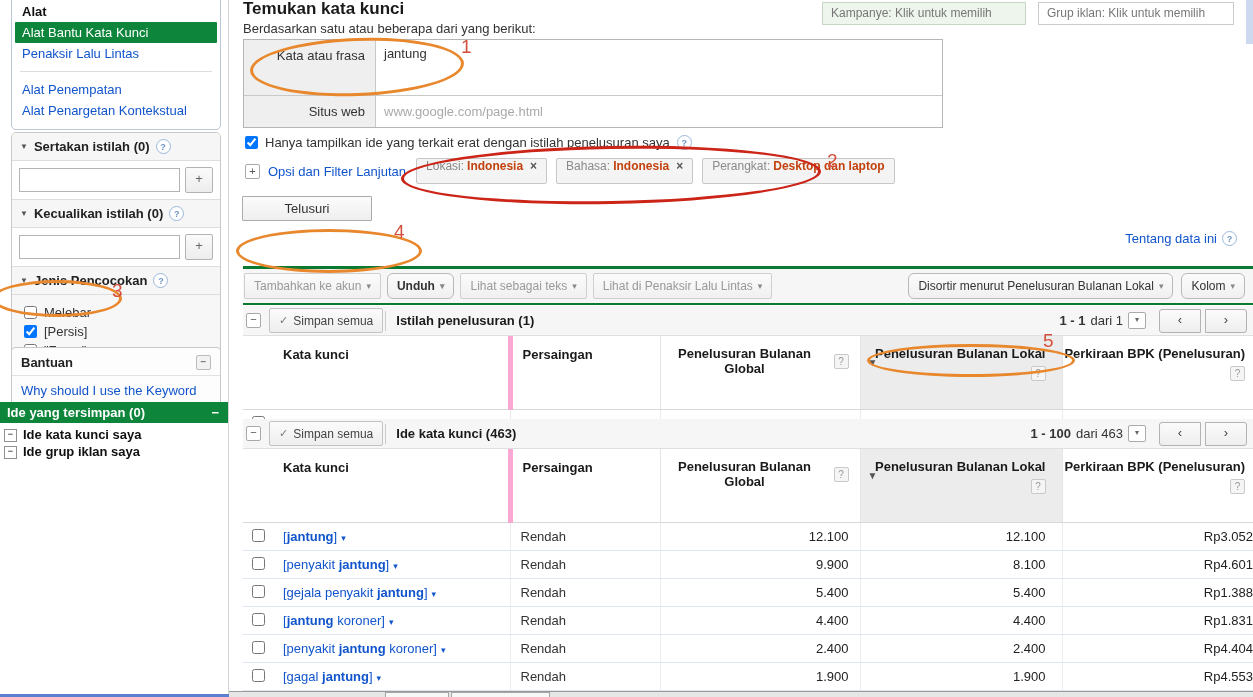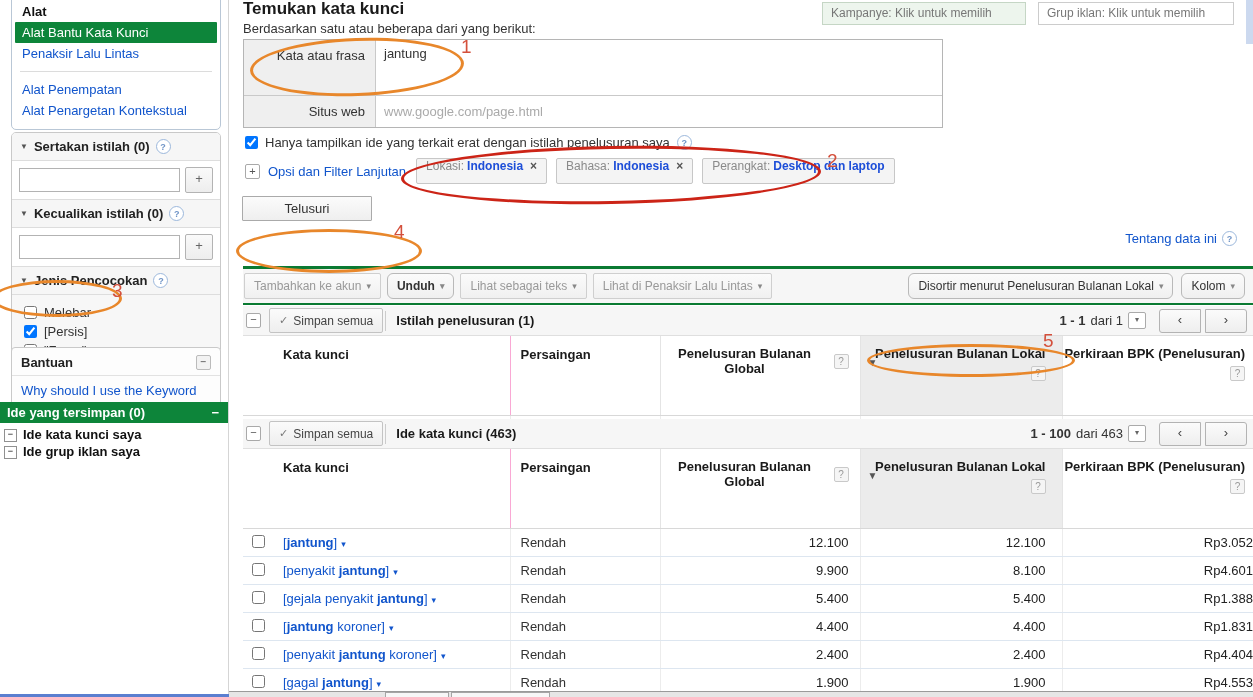--- a/index.html
+++ b/index.html
@@ -69,21 +69,21 @@
   .site-inp{flex:1;border:none;outline:none;font:13px "Liberation Sans",sans-serif;color:#333;padding:0 8px;}
   .site-inp::placeholder{color:#aaa;}
 
   .related-row{left:245px;top:135px;display:flex;align-items:center;gap:7px;}
   .related-row input{margin:0;width:13px;height:13px;}
   .adv-row{left:245px;top:158px;display:flex;align-items:center;gap:8px;height:26px;}
   .exp-ic{width:13px;height:13px;border:1px solid #a9a9a9;background:#fff;color:#555;font-size:11px;line-height:12px;text-align:center;border-radius:2px;}
   .chips{display:flex;gap:9px;margin-left:2px;}
   .chip{height:24px;background:#f4f4f4;border:1px solid #c7c7c7;border-radius:2px;display:flex;align-items:flex-start;
         padding:0 9px;font-size:12px;color:#8a8a8a;gap:3px;white-space:nowrap;}
-  .chip b{color:#1d4ed8;}
+  .chip b{color:#c2410c;}
   .chip .x{color:#555;font-weight:bold;margin-left:4px;font-size:12px;cursor:pointer;}
   .telusuri{left:242px;top:196px;width:130px;height:25px;border:1px solid #aaa;border-radius:1px;
             background:linear-gradient(#fbfbfb,#efefef);font:13px "Liberation Sans",sans-serif;color:#333;}
 
   
   .tabs{left:255px;top:237px;display:flex;height:29px;}
   .tab{display:flex;align-items:center;justify-content:center;font-weight:bold;cursor:pointer;}
   .tab.active{width:142px;background:#0d853a;color:#fff;border-radius:3px 3px 0 0;}
   .tab.inactive{width:198px;background:#f1f1f1;color:#333;border-radius:0 3px 0 0;}
   .about{right:16px;top:231px;display:flex;align-items:center;gap:5px;}
@@ -112,21 +112,21 @@
   .pg-btn{width:40px;height:22px;border:1px solid #b3b3b3;background:linear-gradient(#fbfbfb,#eee);color:#444;
           font-size:13px;line-height:20px;text-align:center;}
   .pg-btn.l{border-radius:3px 0 0 3px;}
   .pg-btn.r{border-radius:0 3px 3px 0;margin-left:-1px;}
 
   table.grid{border-collapse:collapse;table-layout:fixed;width:1010px;font-size:13px;}
   .grid col.c1{width:35px;}.grid col.c2{width:232px;}.grid col.c3{width:150px;}
   .grid col.c4{width:200px;}.grid col.c5{width:202px;}.grid col.c6{width:191px;}
   .grid th{height:54px;vertical-align:top;font-weight:bold;color:#1a1a1a;padding:0;border-bottom:1px solid #d8d8d8;}
   .grid th.hkw{text-align:left;padding:11px 0 0 5px;}
-  .grid th.hcomp{text-align:left;padding:11px 0 14px 10px;border-left:1px solid #f9a8d4;margin-left:38px;}
+  .grid th.hcomp{text-align:left;padding:11px 0 8px 10px;border-left:5px solid #f9a8d4;margin-left:38px;}
   .grid th.hnum{border-left:1px solid #e4e4e4;}
   .hflex{display:flex;justify-content:flex-end;align-items:center;gap:5px;padding:10px 11px 0 0;}
   .h2nd{display:flex;justify-content:flex-end;padding:5px 16px 0 0;}
   .h2nd.cpc{padding-right:8px;}
   .hflex.loc{padding-right:16px;}
   .hflex.cpc{padding-right:8px;}
   th.sorted{background:#ececec;position:relative;}
   .sort-tri{position:absolute;left:7px;top:21px;font-size:10px;color:#555;}
   .help-s{display:inline-block;width:13px;height:13px;border:1px solid #c9c9c9;border-radius:2px;background:#f5f5f5;
           color:#999;font-size:10px;line-height:13px;text-align:center;font-weight:normal;flex:none;}

